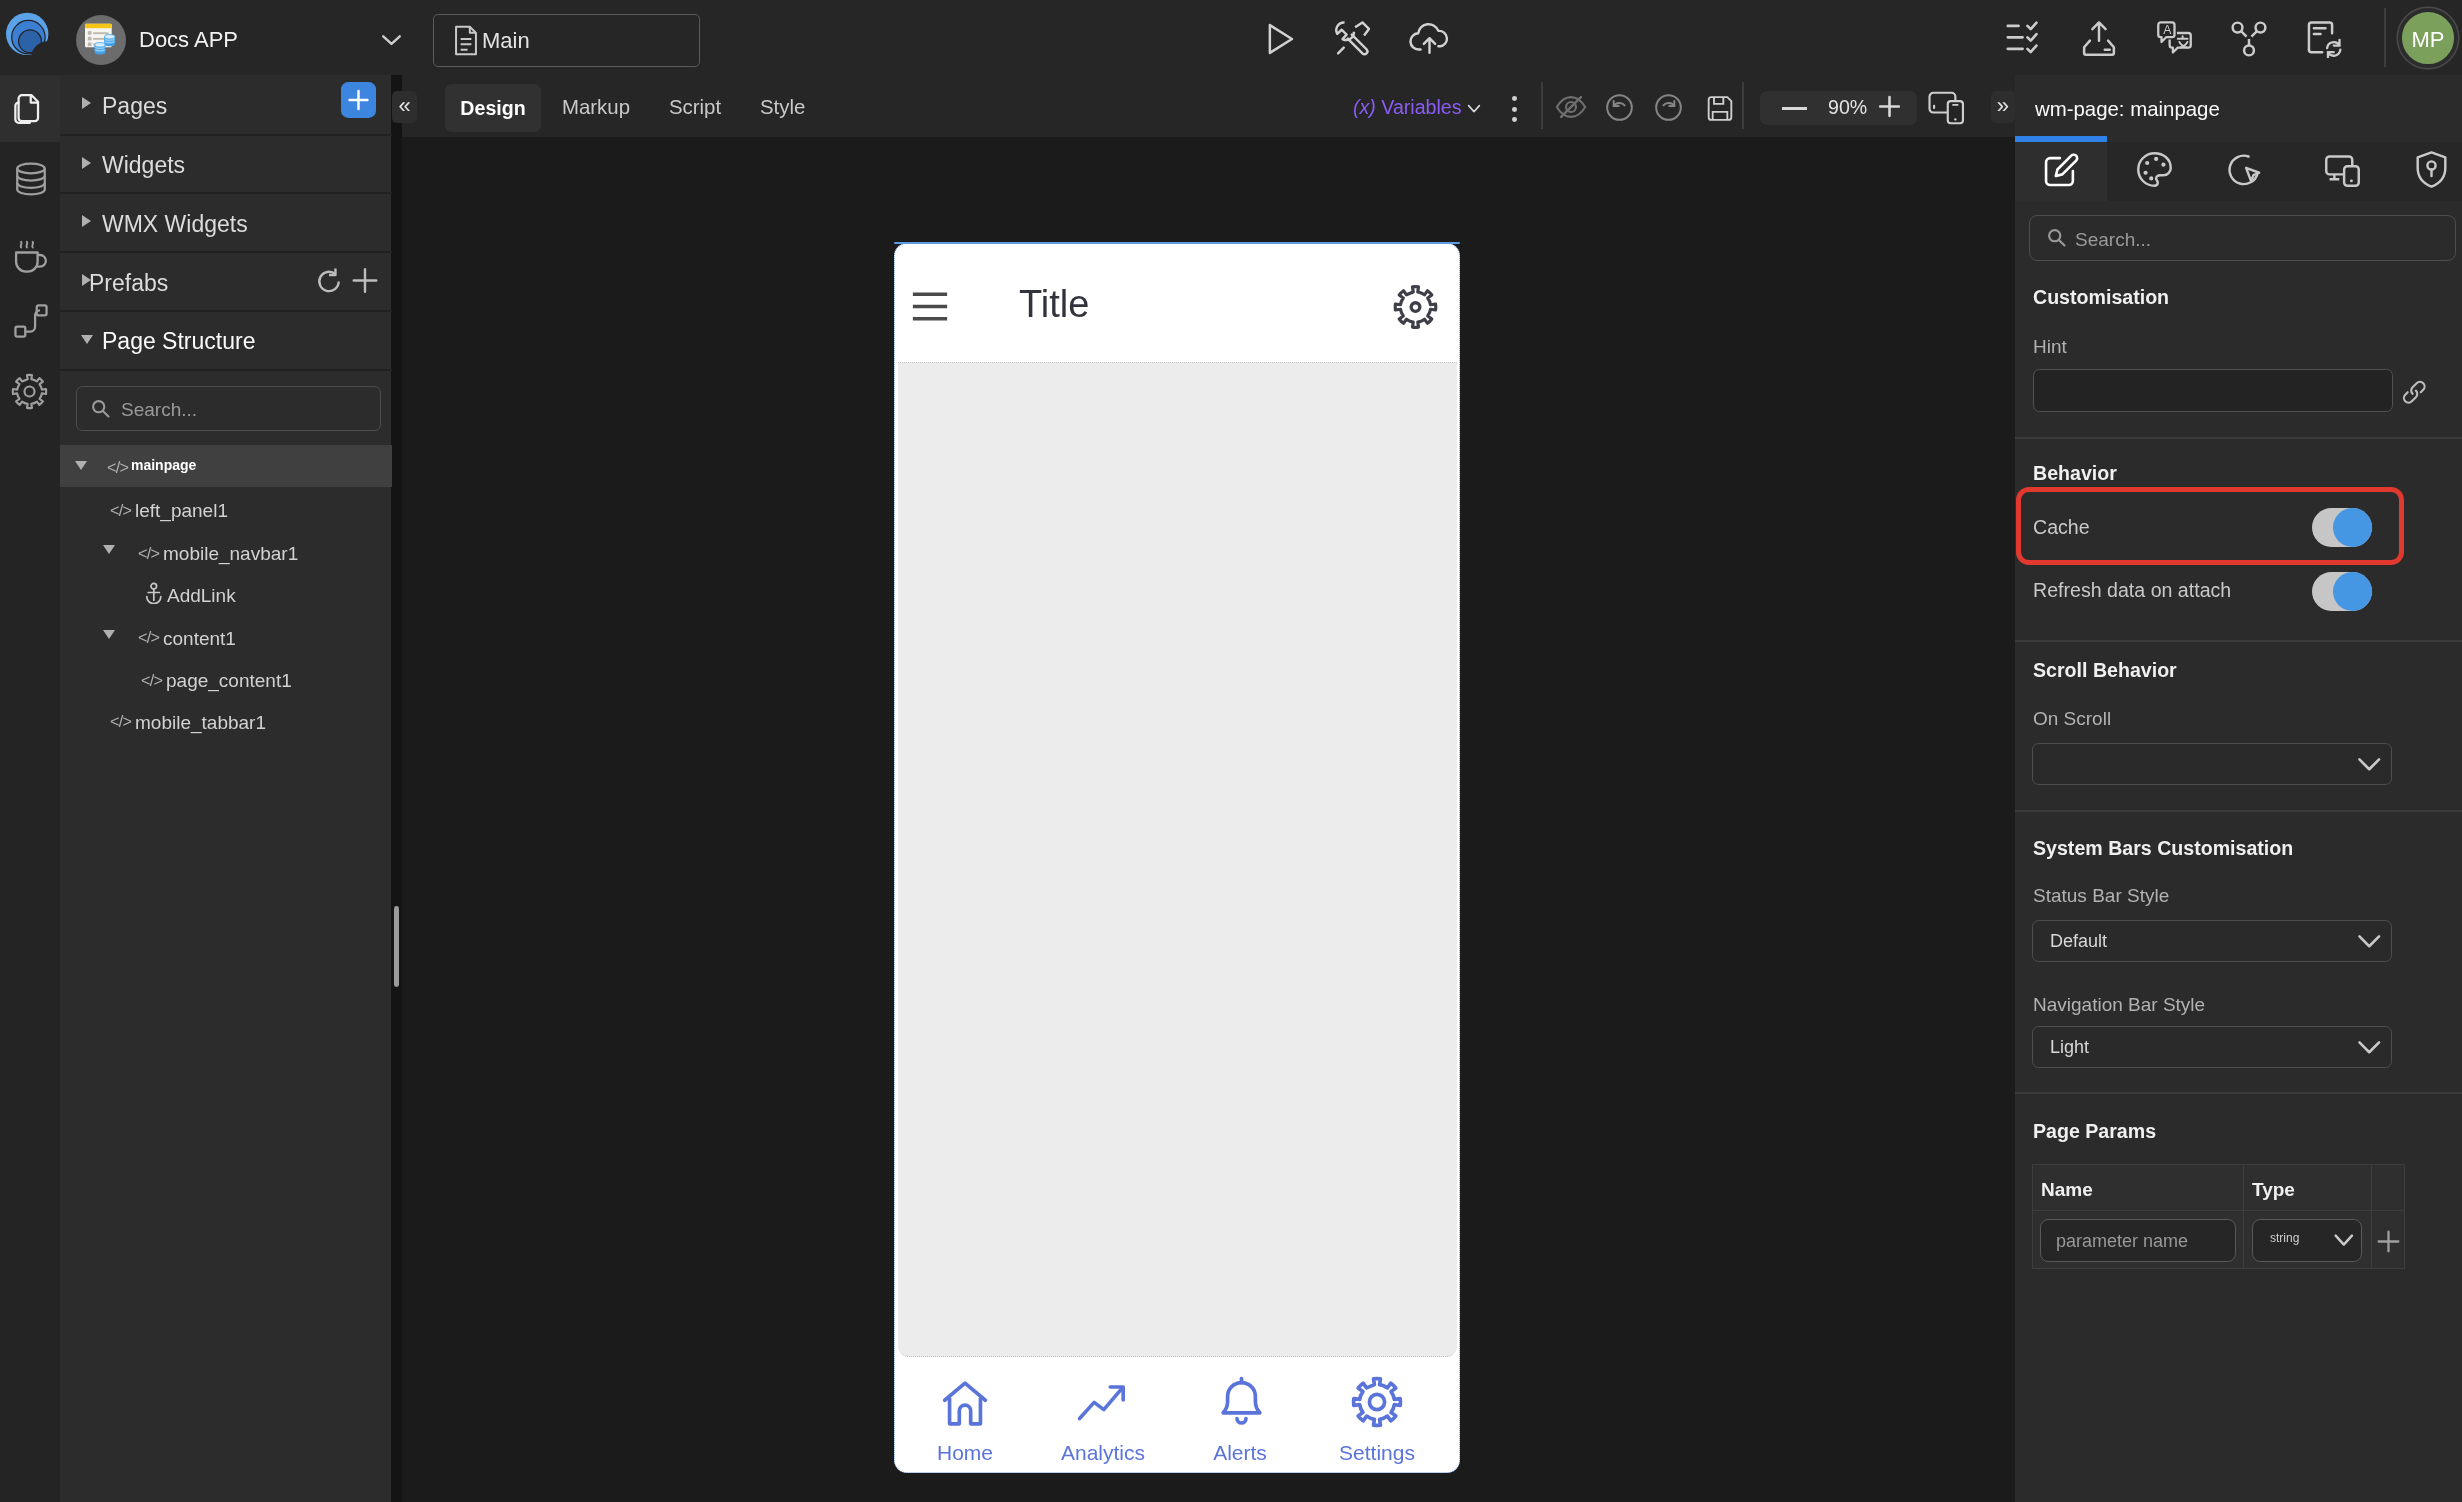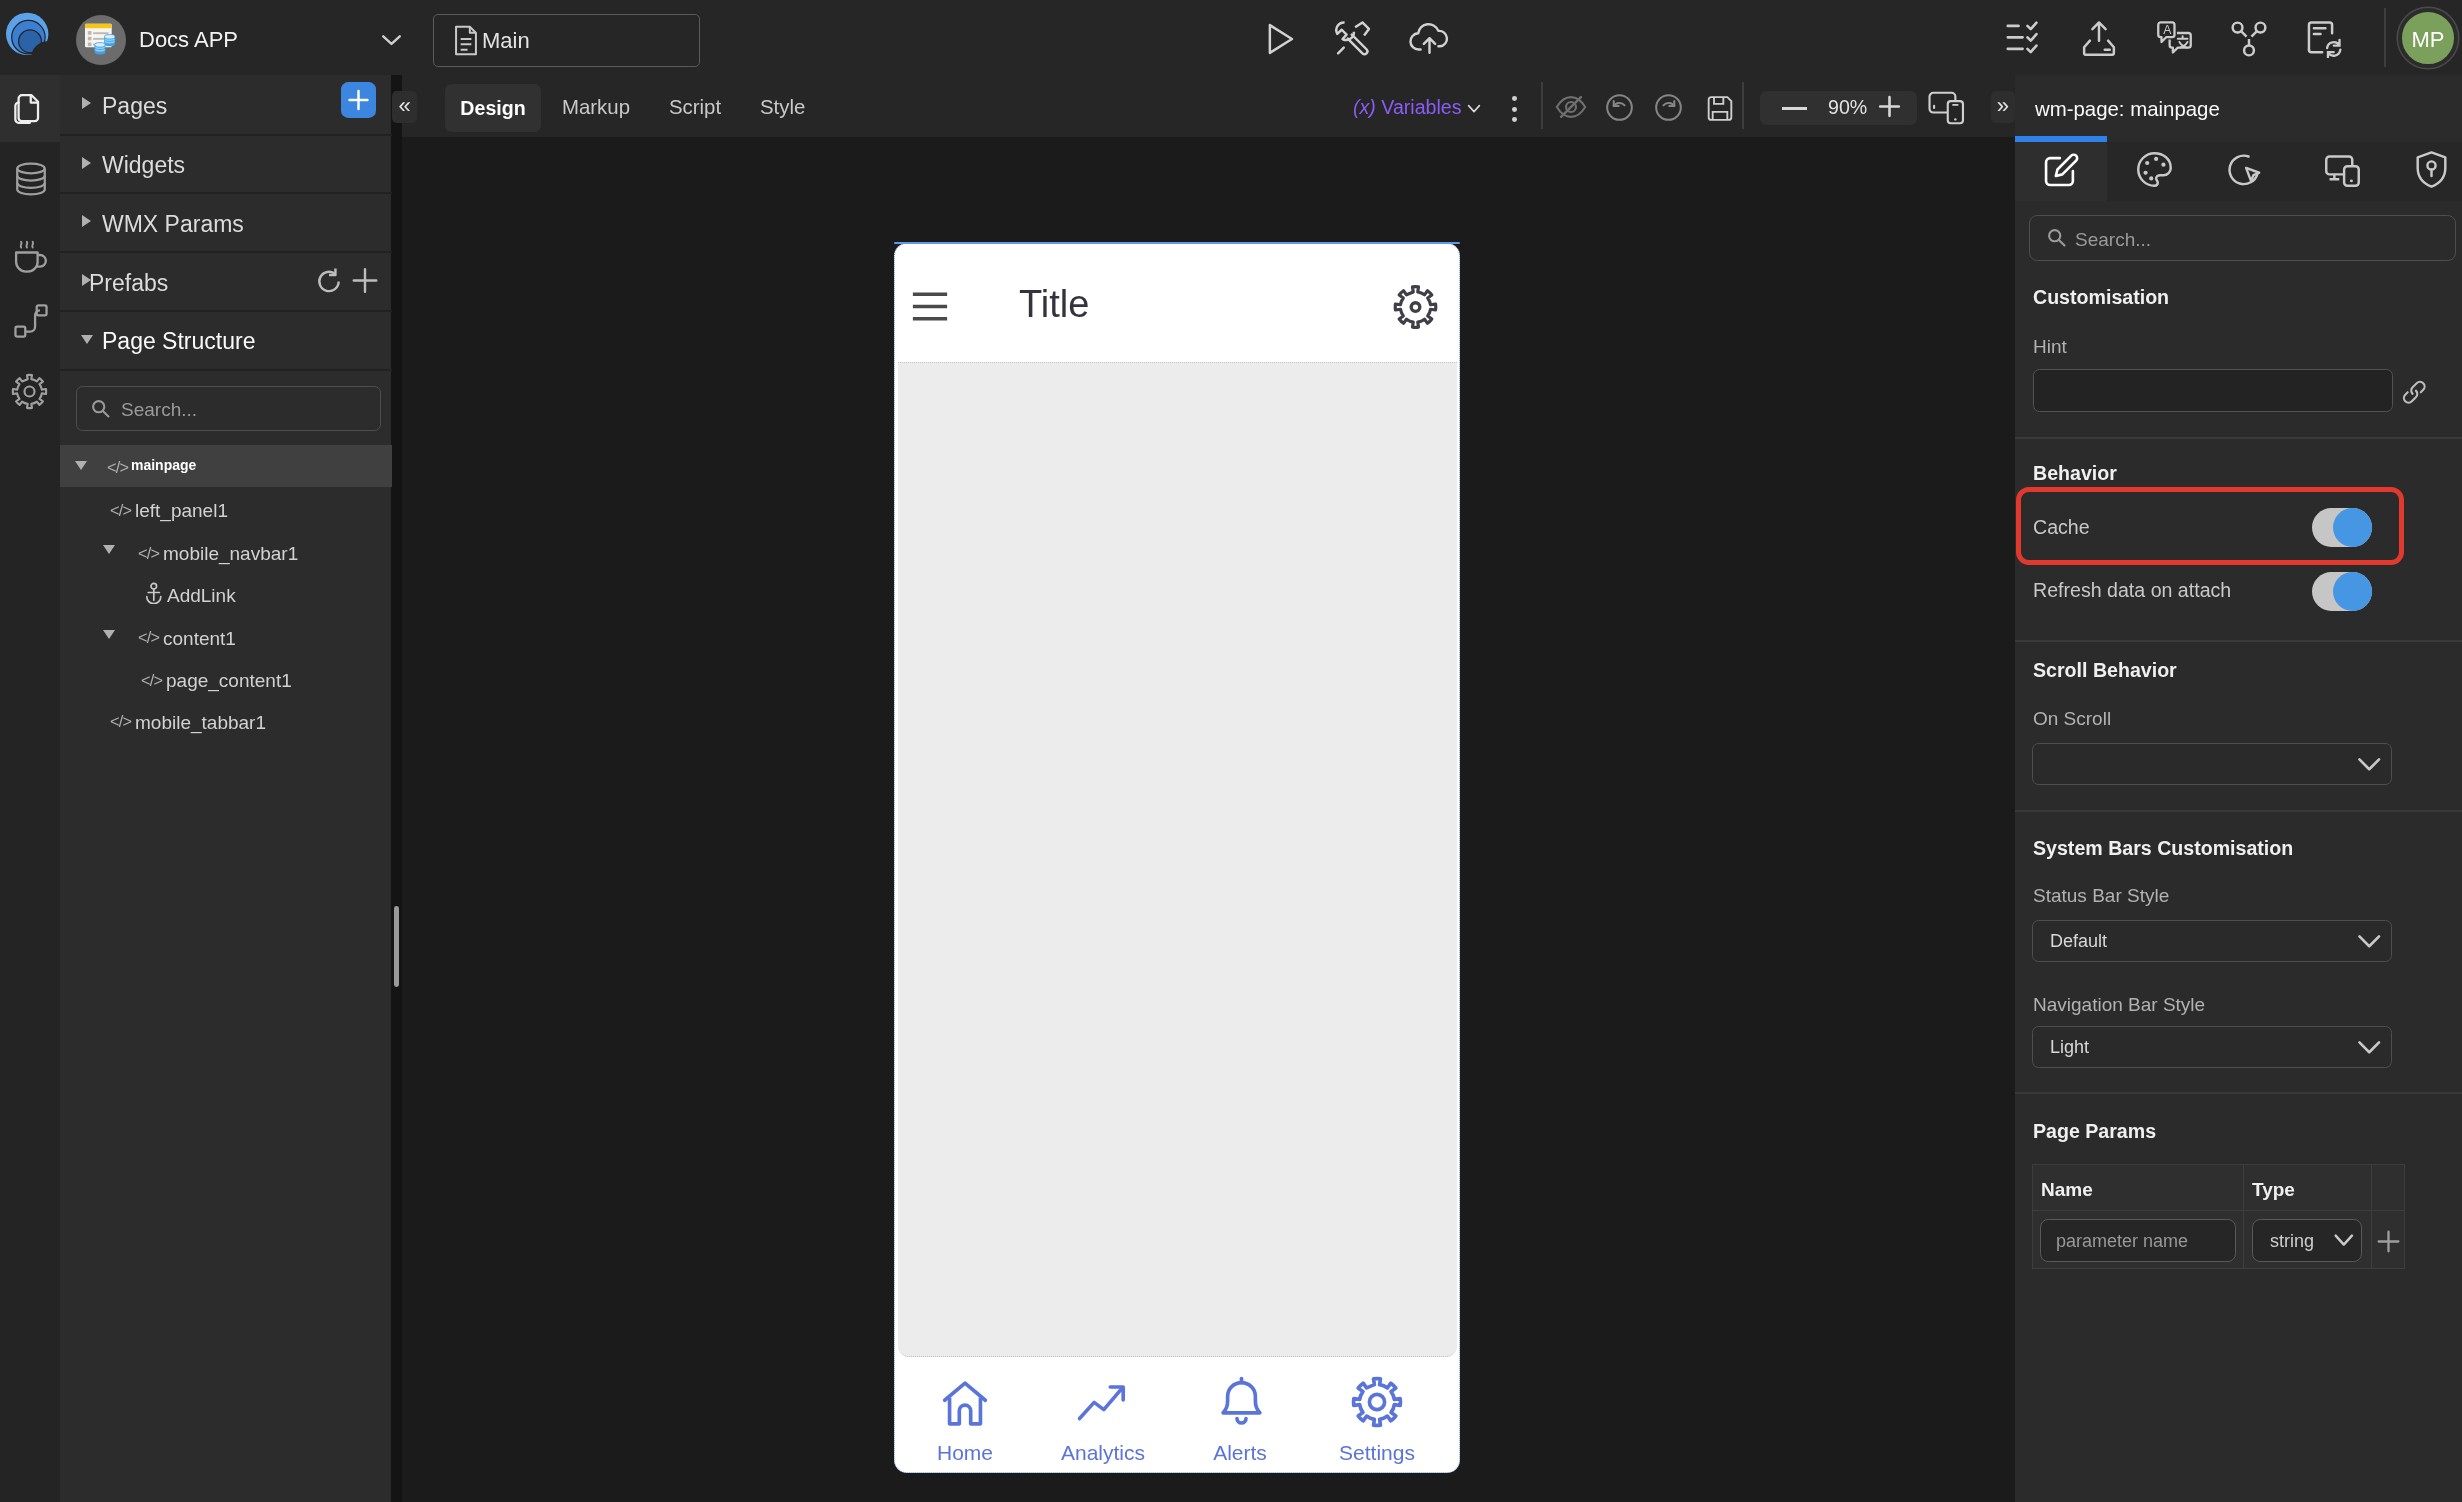--- a/index.html
+++ b/index.html
@@ -163,21 +163,21 @@
 <div class="abs" style="left:60px;top:369px;width:332px;height:2.4px;background:#212121"></div>
 <div class="abs caret-r" style="left:82px;top:97px"></div>
 <div class="abs sechead" style="left:102px;top:95px">Pages</div>
 <div class="abs" style="left:341px;top:82px;width:35px;height:36px;background:#3d86e0;border-radius:7.3px"></div>
 <svg class="abs" style="left:341px;top:82px" width="35" height="36" viewBox="0 0 43 44">
     <path d="M21.5 11 v22 M10.5 22 h22" stroke="#fff" stroke-width="3" stroke-linecap="round"></path>
   </svg>
 <div class="abs caret-r" style="left:82px;top:157px"></div>
 <div class="abs sechead" style="left:102px;top:154px">Widgets</div>
 <div class="abs caret-r" style="left:82px;top:215px"></div>
-<div class="abs sechead" style="left:102px;top:213px">WMX Params</div>
+<div class="abs sechead" style="left:102px;top:213px">WMX Widgets</div>
 <div class="abs caret-r" style="left:82px;top:274px"></div>
 <div class="abs sechead" style="left:89px;top:272px">Prefabs</div>
 <svg class="abs" style="left:315px;top:267px" width="28" height="29" viewBox="0 0 34 36">
   <path d="M29 18 a 12 12 0 1 1 -4 -9" fill="none" stroke="#bdbdbd" stroke-width="3"></path>
   <path d="M25 2 v8 h-8" fill="none" stroke="#bdbdbd" stroke-width="3" stroke-linejoin="round"></path>
 </svg>
 <svg class="abs" style="left:352px;top:266px" width="26" height="29" viewBox="0 0 32 36">
     <path d="M16 4 v28 M2 18 h28" stroke="#bdbdbd" stroke-width="3" stroke-linecap="round"></path>
   </svg>
 <div class="abs caret-d" style="left:81px;top:335px"></div>
@@ -388,20 +388,20 @@
 <div class="abs rhead" style="left:2033px;top:1122px">Page Params</div>
 <div class="abs" style="left:2032px;top:1164px;width:373px;height:105px;background:#2f2f2f;border:0.8px solid #3d3d3d"></div>
 <div class="abs" style="left:2032px;top:1210px;width:373px;height:0.8px;background:#3d3d3d"></div>
 <div class="abs" style="left:2243px;top:1164px;width:0.8px;height:105px;background:#3d3d3d"></div>
 <div class="abs" style="left:2371px;top:1164px;width:0.8px;height:105px;background:#3d3d3d"></div>
 <div class="abs" style="left:2041px;top:1180px;font-size:19px;color:#f0f0f0;font-weight:700;line-height:1">Name</div>
 <div class="abs" style="left:2252px;top:1180px;font-size:19px;color:#f0f0f0;font-weight:700;line-height:1">Type</div>
 <div class="abs" style="left:2040px;top:1219px;width:196px;height:43px;background:#262626;border:1.6px solid #5a5a5a;border-radius:8.2px"></div>
 <div class="abs" style="left:2056px;top:1232px;font-size:18px;color:#989898;line-height:1">parameter name</div>
 <div class="abs" style="left:2252px;top:1219px;width:110px;height:43px;background:#262626;border:1.6px solid #5a5a5a;border-radius:8.2px"></div>
-<div class="abs" style="left:2270px;top:1232px;font-size:18px;color:#cfcfcf;line-height:1">string</div>
+<div class="abs" style="left:2270px;top:1232px;font-size:12px;color:#cfcfcf;line-height:1">string</div>
 <svg class="abs" style="left:2334px;top:1234px" width="19.6" height="13" viewBox="0 0 24 16">
     <path d="M2 2 L12 13 L22 2" fill="none" stroke="#c9c9c9" stroke-width="3" stroke-linecap="round" stroke-linejoin="round"></path>
   </svg>
 <svg class="abs" style="left:2377px;top:1230px" width="23" height="23" viewBox="0 0 28 28">
     <path d="M14 2 v24 M2 14 h24" stroke="#9f9f9f" stroke-width="2.8" stroke-linecap="round"></path>
   </svg>
 
 
 </body></html>

